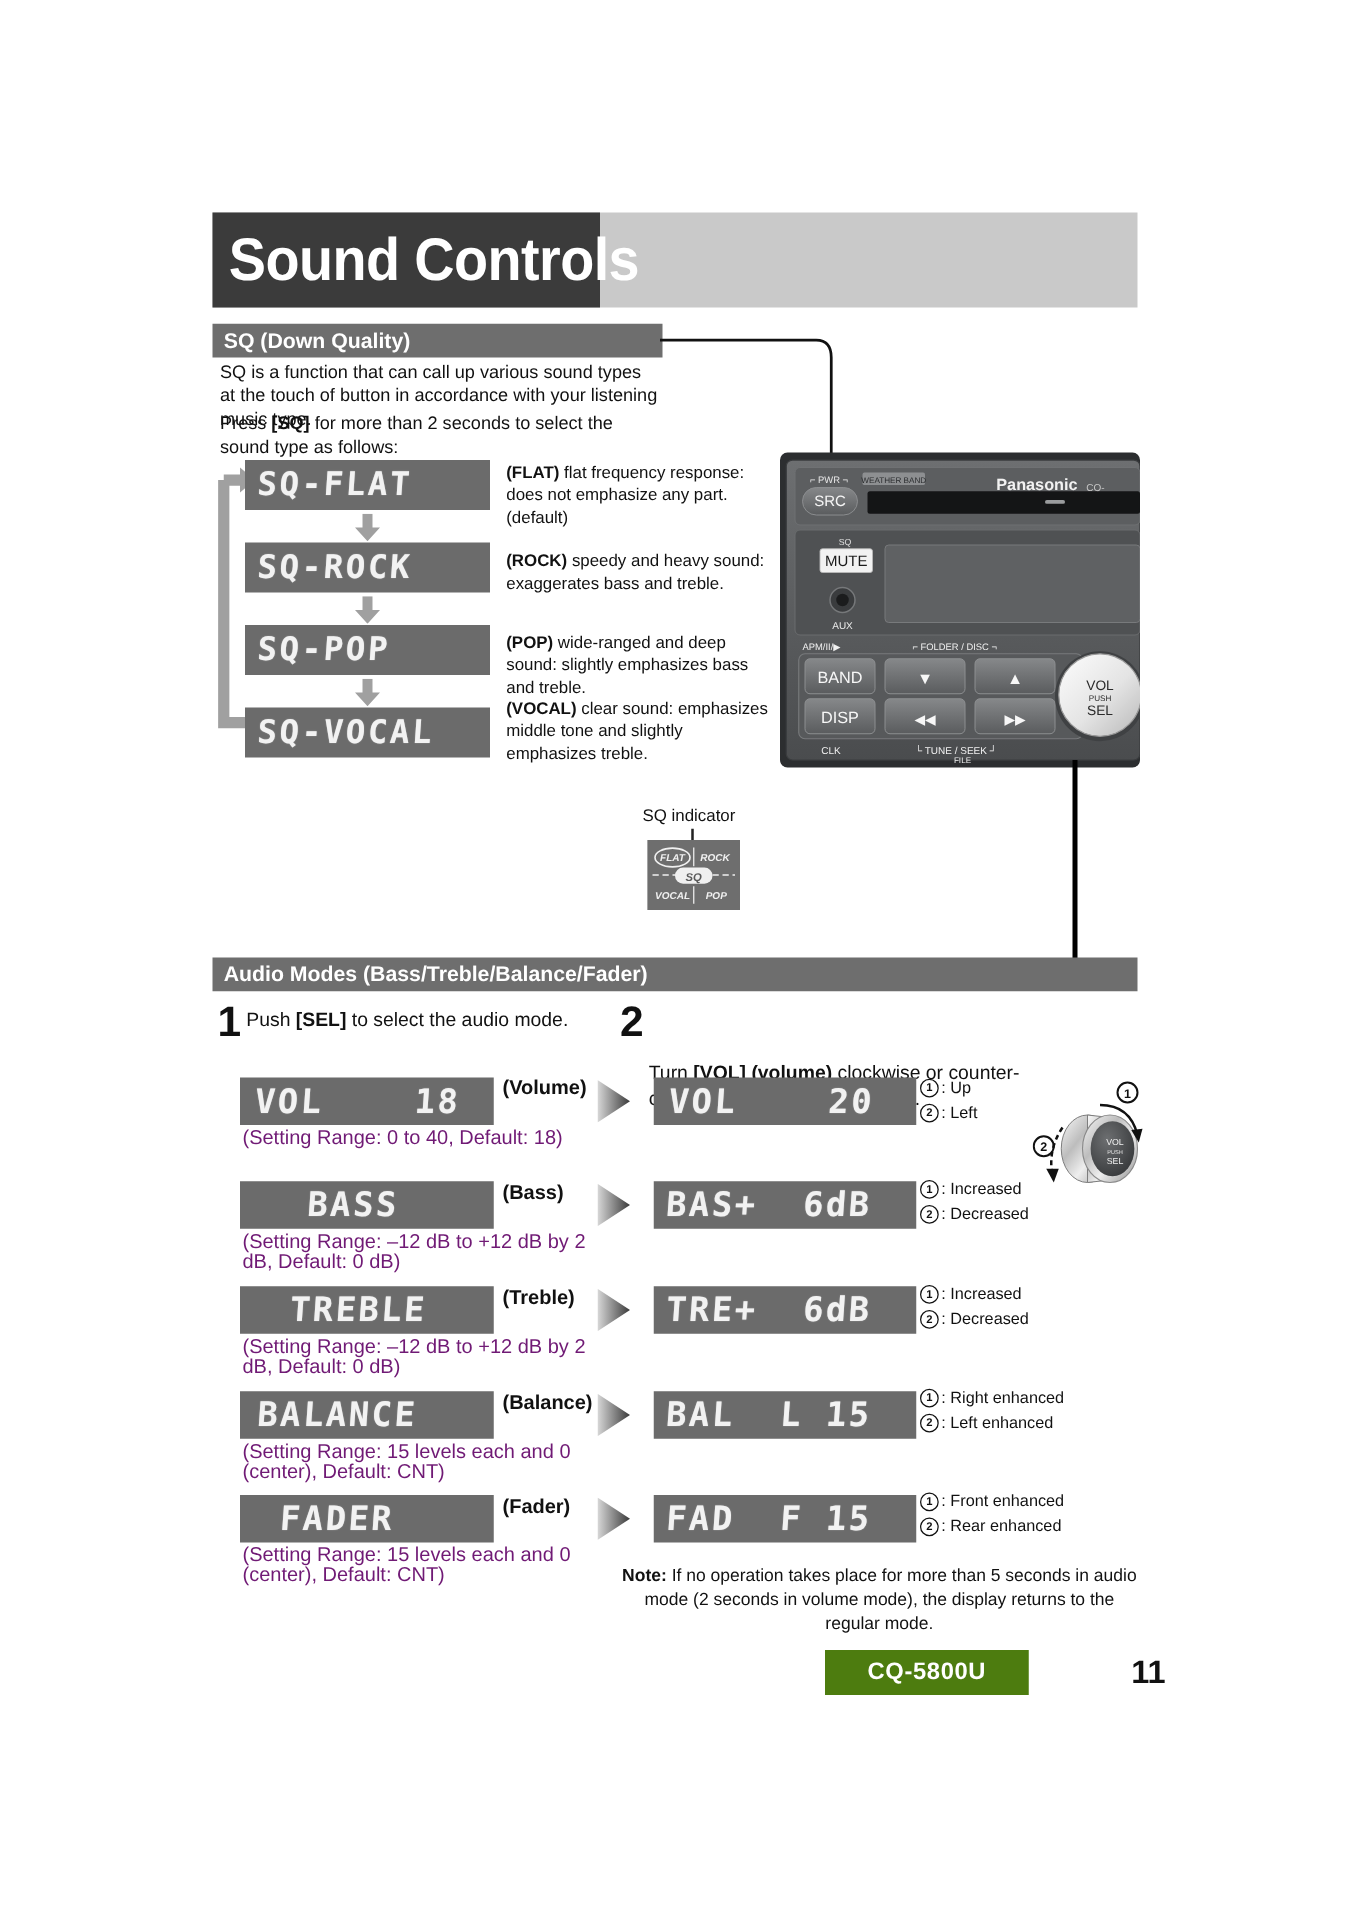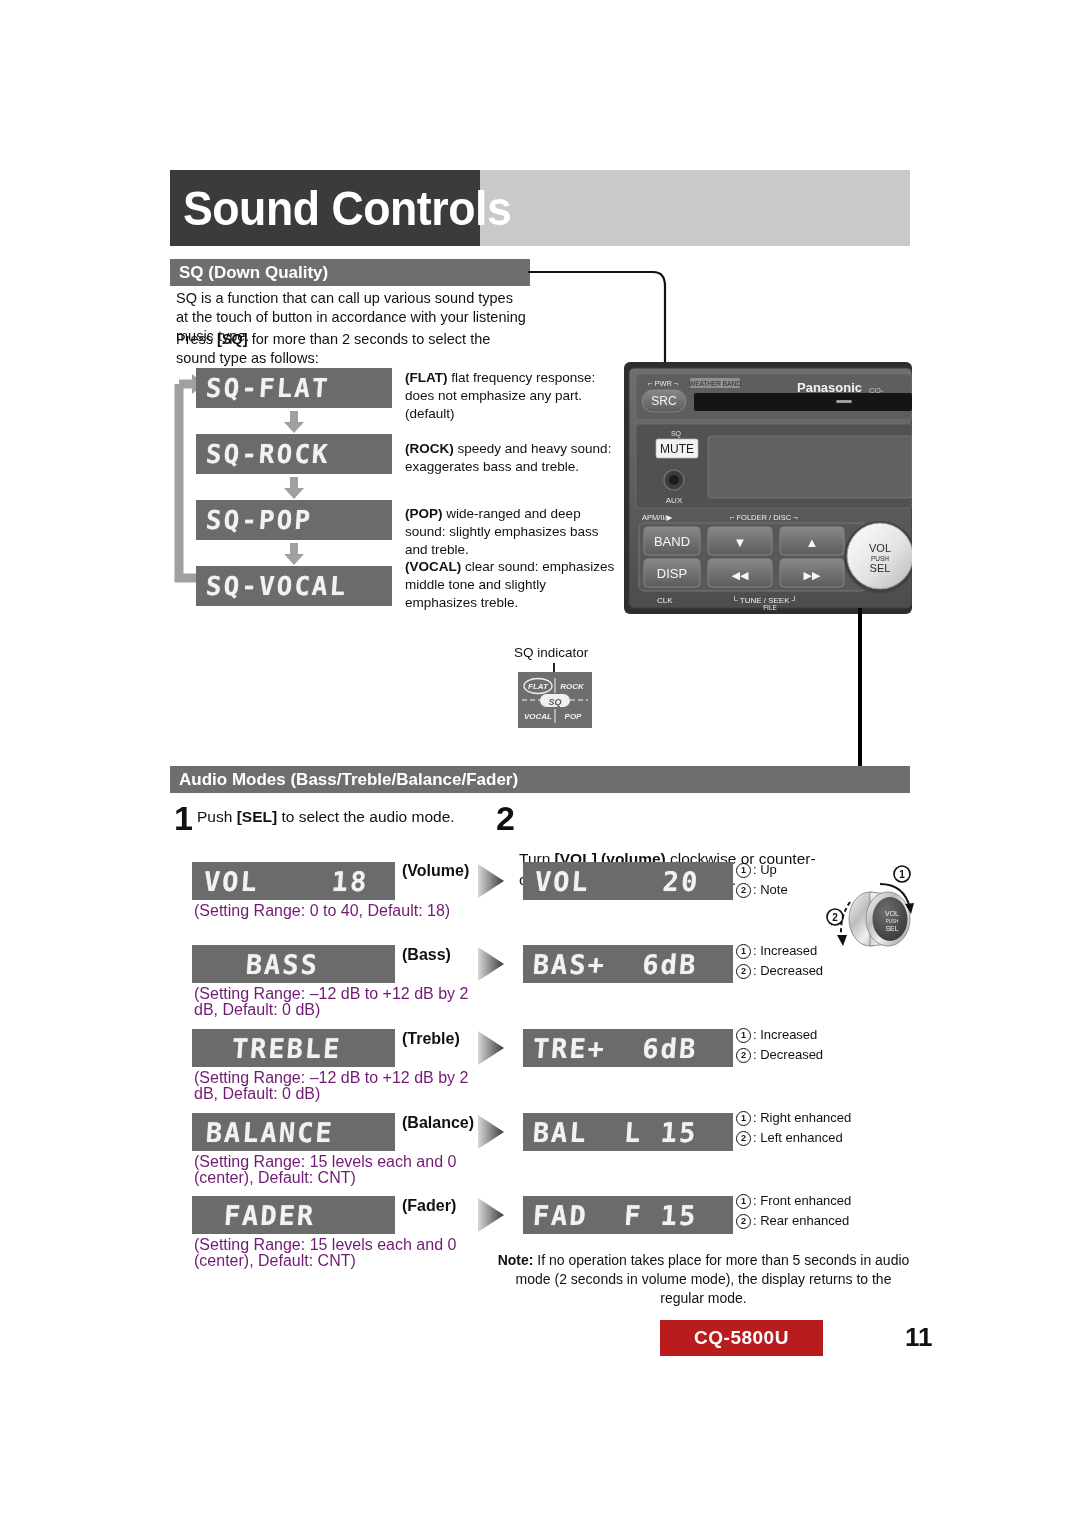--- a/index.html
+++ b/index.html
@@ -112,21 +112,21 @@
   
 
   
   #knob{position:absolute;left:826px;top:862px;width:96px;height:100px;}
 
   
   #note{position:absolute;left:496px;top:1251px;width:415px;font-size:14px;line-height:19px;color:#111;text-align:center;}
   #note b{font-weight:bold;}
 
   
-  #model{position:absolute;left:660px;top:1320px;width:163px;height:36px;background:#b91c1c;color:#fff;
+  #model{position:absolute;left:660px;top:1320px;width:163px;height:36px;background:#4d7c0f;color:#fff;
     font-size:19px;font-weight:bold;text-align:center;line-height:36px;letter-spacing:0.5px;}
   #pageno{position:absolute;left:905px;top:1322px;font-size:26px;font-weight:bold;color:#111;}
 </style>
 </head>
 <body>
 
 <div class="page">
 
   <div class="title-bar"></div>
   <div class="title-box"></div>
@@ -300,21 +300,21 @@
           </linearGradient>
         </defs>
         <path d="M0,0 L26,17 L0,34 Z" fill="url(#tg0)"></path>
       </svg>
   </div>
   <div class="lcd lcd-r" style="top:862px">
       <span class="seg" style="padding-left:12px">VOL    20</span>
     </div>
   <div class="cw" style="top:860px">
     <div><span class="circ">1</span>: <span>Up</span></div>
-    <div><span class="circ">2</span>: <span>Note</span></div>
+    <div><span class="circ">2</span>: <span>Left</span></div>
   </div>
 
   <div class="lcd lcd-l" style="top:945px">
       <span class="seg" style="padding-left:54px">BASS</span>
     </div>
   <div class="mode-name" style="top:946px">(Bass)</div>
   <div class="range" style="top:986px">(Setting Range: –12 dB to +12 dB by 2 dB, Default: 0 dB)</div>
   <div class="tri" style="top:947px">
     <svg viewBox="0 0 26 34">
         <defs>

